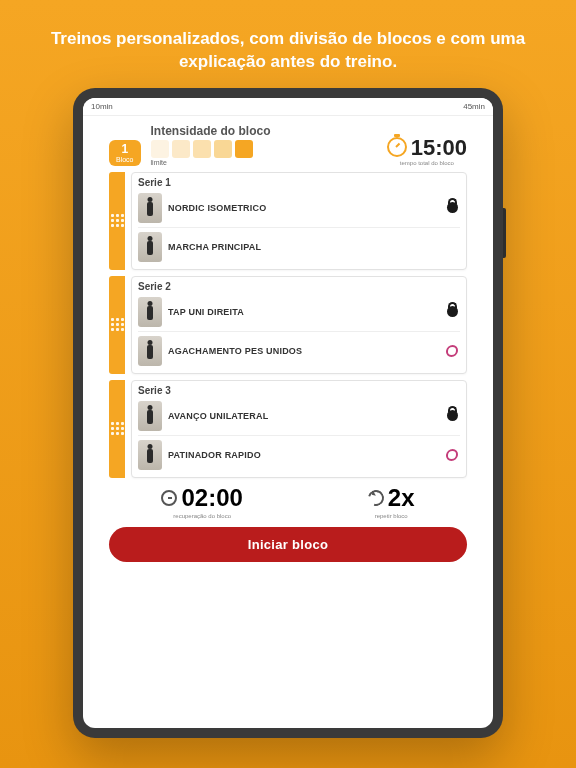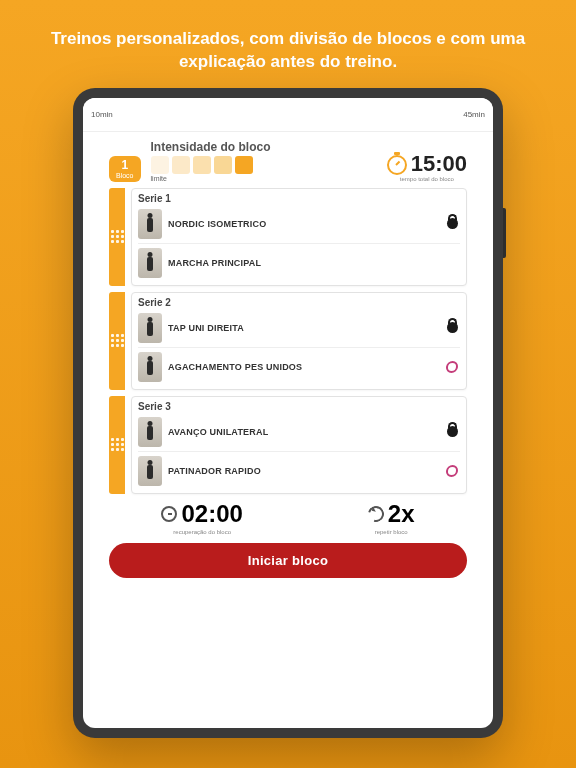--- a/index.html
+++ b/index.html
@@ -38,40 +38,40 @@
     width: 100%;
     height: 100%;
     background: #fff;
     border-radius: 12px;
     overflow: hidden;
     display: flex;
     flex-direction: column;
   }
   .statusbar {
     display:flex;justify-content:space-between;align-items:center;
-    padding:12px 8px;font-size:8px;color:#555;background:#fff;border-bottom:1px solid #eee;
+    padding:4px 8px;font-size:8px;color:#555;background:#fff;border-bottom:1px solid #eee;
   }
   .content { flex:1; padding: 8px 26px 10px; overflow:hidden; }
   .toprow { display:flex; align-items:flex-end; gap:10px; margin-bottom:6px; }
   .bloco-chip {
     background:#f5a623;color:#fff;border-radius:6px;padding:3px 7px;text-align:center;
     font-weight:700;font-size:12px;line-height:1;display:flex;flex-direction:column;align-items:center;gap:1px;
   }
   .bloco-chip .sub{font-size:7px;font-weight:500}
   .intensity { flex:1; }
   .intensity-label{font-size:12px;color:#555;font-weight:600;margin-bottom:2px}
   .intensity-bar{display:flex;gap:3px}
   .intensity-bar span{width:18px;height:18px;border-radius:3px;background:#fce9c8}
   .intensity-bar span:nth-child(1){background:#fdf3e2}
   .intensity-bar span:nth-child(2){background:#fce9c8}
   .intensity-bar span:nth-child(3){background:#fbe0ae}
   .intensity-bar span:nth-child(4){background:#f9d795}
   .intensity-bar span.active{background:#f5a623}
   .intensity-sub{font-size:7px;color:#666;margin-top:1px}
-  .timer-block{display:flex;align-items:flex-end;gap:4px}
+  .timer-block{display:flex;align-items:flex-start;gap:4px}
   .timer-icon{width:20px;height:20px;border:2px solid #f5a623;border-radius:50%;position:relative}
   .timer-icon:before{content:"";position:absolute;top:-5px;left:50%;transform:translateX(-50%);width:6px;height:3px;background:#f5a623;border-radius:1px}
   .timer-icon:after{content:"";position:absolute;top:50%;left:50%;width:5px;height:2px;background:#f5a623;transform-origin:left;transform:translate(-1px,-1px) rotate(-45deg)}
   .timer-text{font-weight:800;font-size:22px;color:#222;line-height:1}
   .timer-sub{font-size:6px;color:#888;margin-top:1px}
   .seq-label{font-size:9px;font-weight:700;color:#333;margin:4px 0 5px}
 
   .series-card{
     display:flex;gap:6px;margin-bottom:6px;align-items:stretch
   }

